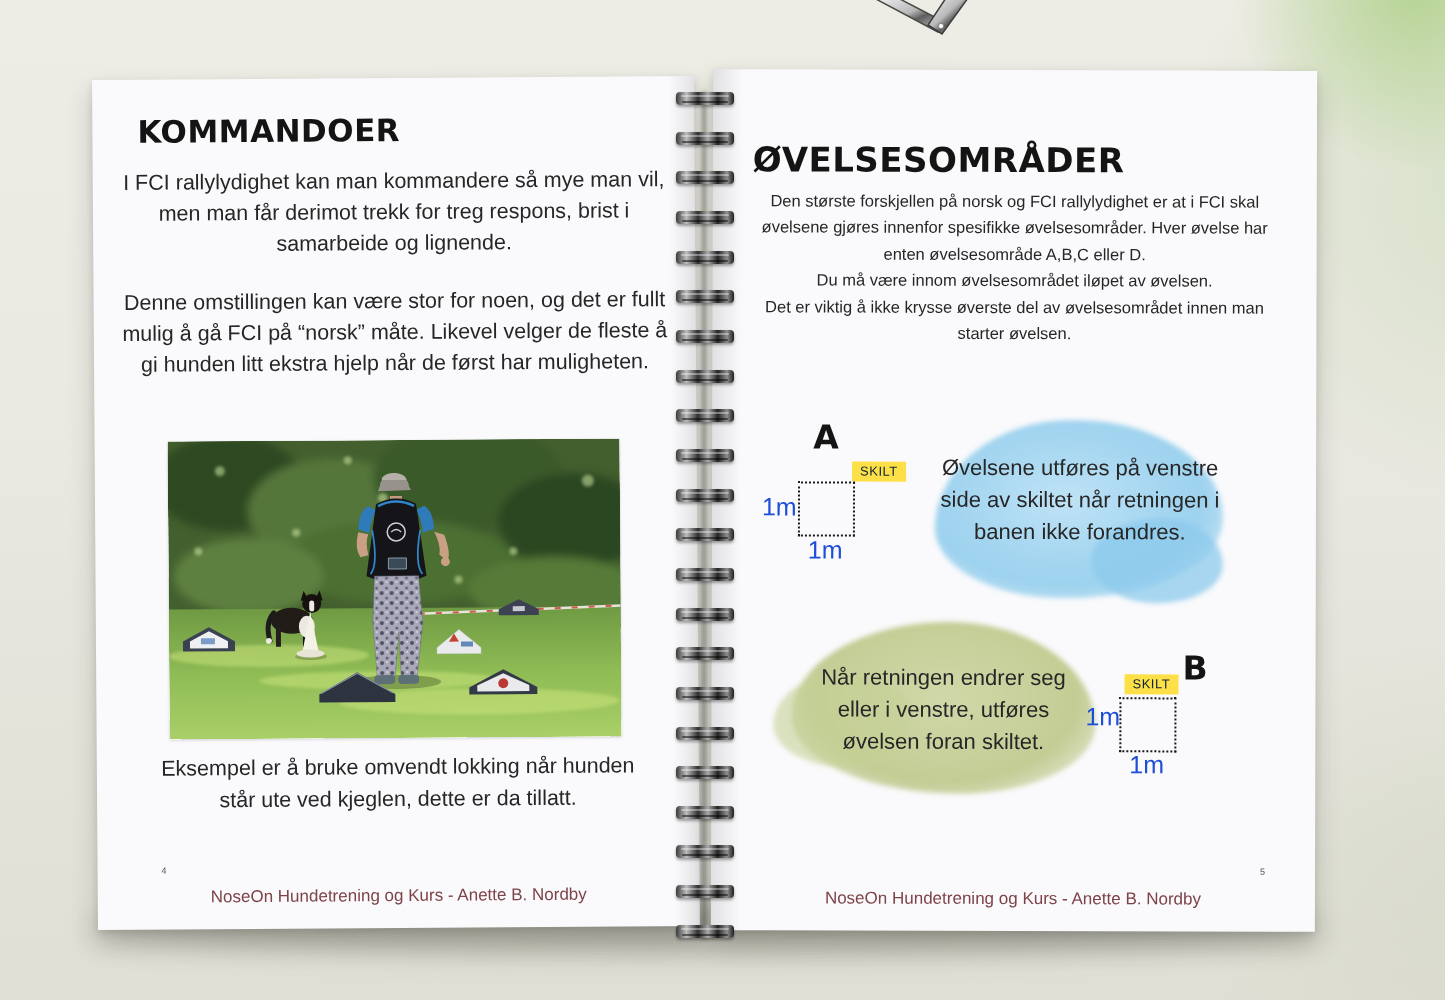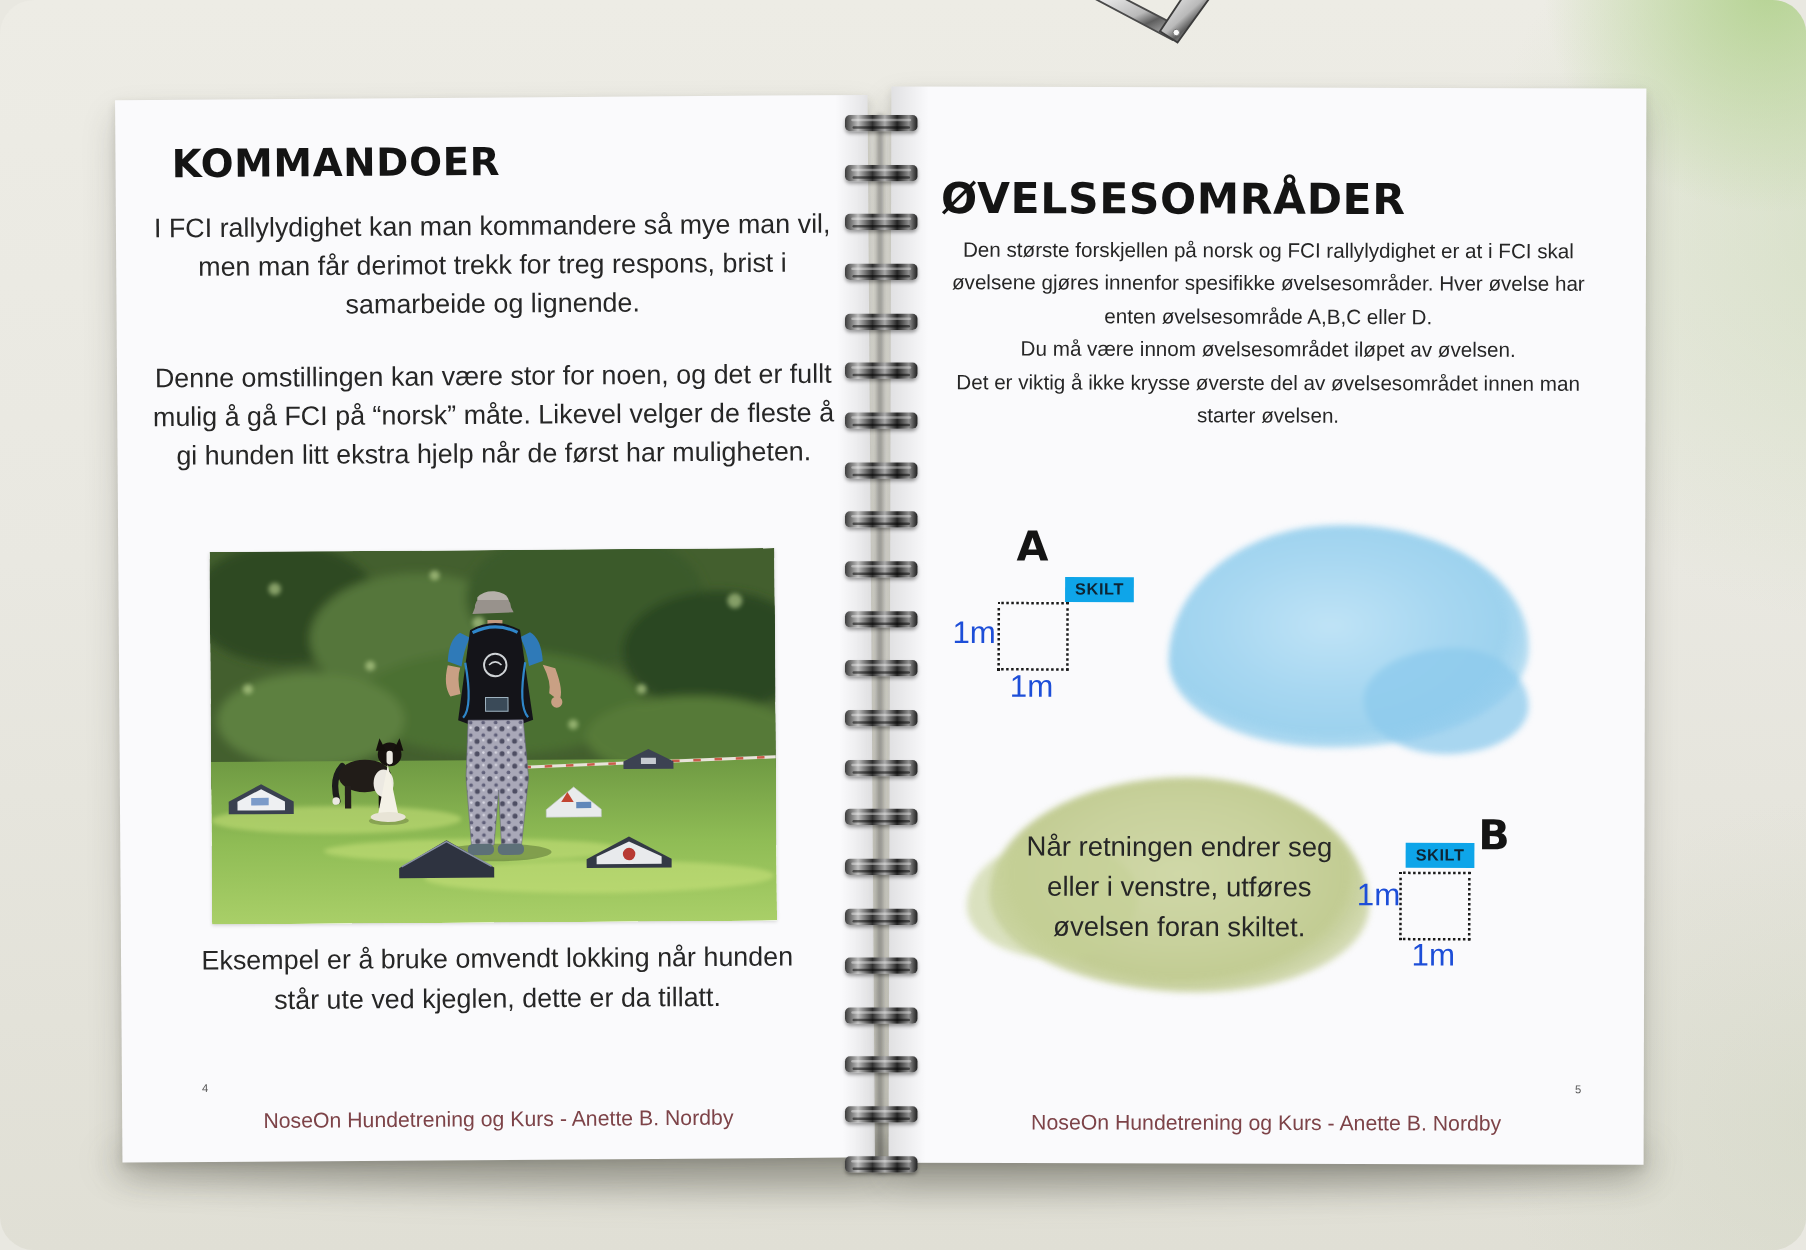--- a/index.html
+++ b/index.html
@@ -9,21 +9,20 @@
     background:#e9e8e1;
   }
   
   .scene{
     position:absolute;inset:0;
     background:
       radial-gradient(circle 180px at 1415px -10px, rgba(174,208,136,.85), rgba(174,208,136,0) 100%),
       radial-gradient(circle 320px at 1500px 180px, rgba(198,216,176,.55), rgba(198,216,176,0) 100%),
       radial-gradient(circle 260px at 1460px 900px, rgba(205,212,190,.4), rgba(205,212,190,0) 100%),
       linear-gradient(180deg,#edece5 0%,#e9e8e1 45%,#e0dfd5 100%);
-    border-radius: 27px;
   }
   .book-shadow{
     position:absolute;left:86px;top:905px;width:1238px;height:48px;
     background:rgba(70,70,58,.32);filter:blur(14px);border-radius:50%;
   }
   
   .page{
     position:absolute;background:#fafafc;
     box-shadow:0 14px 26px rgba(60,60,48,.22),0 3px 7px rgba(60,60,48,.16);
   }
@@ -69,22 +68,22 @@
   .lp-caption{position:absolute;left:62px;right:62px;top:674px;font-size:21.5px;line-height:1.48;}
   
   .rp-heading{position:absolute;left:40px;top:42px;font-size:34px;margin-top:28px;}
   .rp-intro{position:absolute;left:26px;right:26px;top:118px;font-size:16.5px;line-height:1.6;
     color:#262626;text-align:center;white-space:pre-line;}
   .area-letter{
     position:absolute;font-family:"DejaVu Sans",sans-serif;font-weight:900;
     font-size:33px;color:#141414;
   }
   .skilt-badge{
-    position:absolute;background:#0ea5e9;color:#0e2433;
-    font-size:13px;font-weight:bold;letter-spacing:.5px;
+    position:absolute;background:#fde047;color:#0e2433;
+    font-size:13px;font-weight:normal;letter-spacing:.5px;
     padding:2px 8px;line-height:1.2;
   }
   .area-square{
     position:absolute;width:53px;height:51px;
     border:2.5px dotted #1a1a1a;background:transparent;
   }
   .mlabel{position:absolute;font-size:25px;color:#1d4ed8;}
   .blob{position:absolute;filter:blur(2.5px);}
   .blob-blue{
     left:223px;top:350px;width:288px;height:178px;
@@ -271,20 +270,21 @@
 Du må være innom øvelsesområdet iløpet av øvelsen.
 Det er viktig å ikke krysse øverste del av øvelsesområdet innen man
 starter øvelsen.</div>
 
     <div class="area-letter" style="left:101px;top:348px;">A</div>
     <div class="skilt-badge" style="left:140px;top:392px;">SKILT</div>
     <div class="area-square" style="left:86px;top:412px;"></div>
     <div class="mlabel" style="left:50px;top:423px;">1m</div>
     <div class="mlabel" style="left:96px;top:466px;">1m</div>
     <div class="blob blob-blue"></div>
+    <div class="note-text note-a">Øvelsene utføres på venstre side av skiltet når retningen i banen ikke forandres.</div>
 
     <div class="blob blob-green"></div>
     <div class="note-text note-b">Når retningen endrer seg eller i venstre, utføres øvelsen foran skiltet.</div>
     <div class="skilt-badge" style="left:413px;top:604px;">SKILT</div>
     <div class="area-letter" style="left:471px;top:578px;">B</div>
     <div class="area-square" style="left:408px;top:627px;"></div>
     <div class="mlabel" style="left:374px;top:632px;">1m</div>
     <div class="mlabel" style="left:418px;top:680px;">1m</div>
 
     <div class="pagenum" style="left:549px;top:796px;">5</div>

